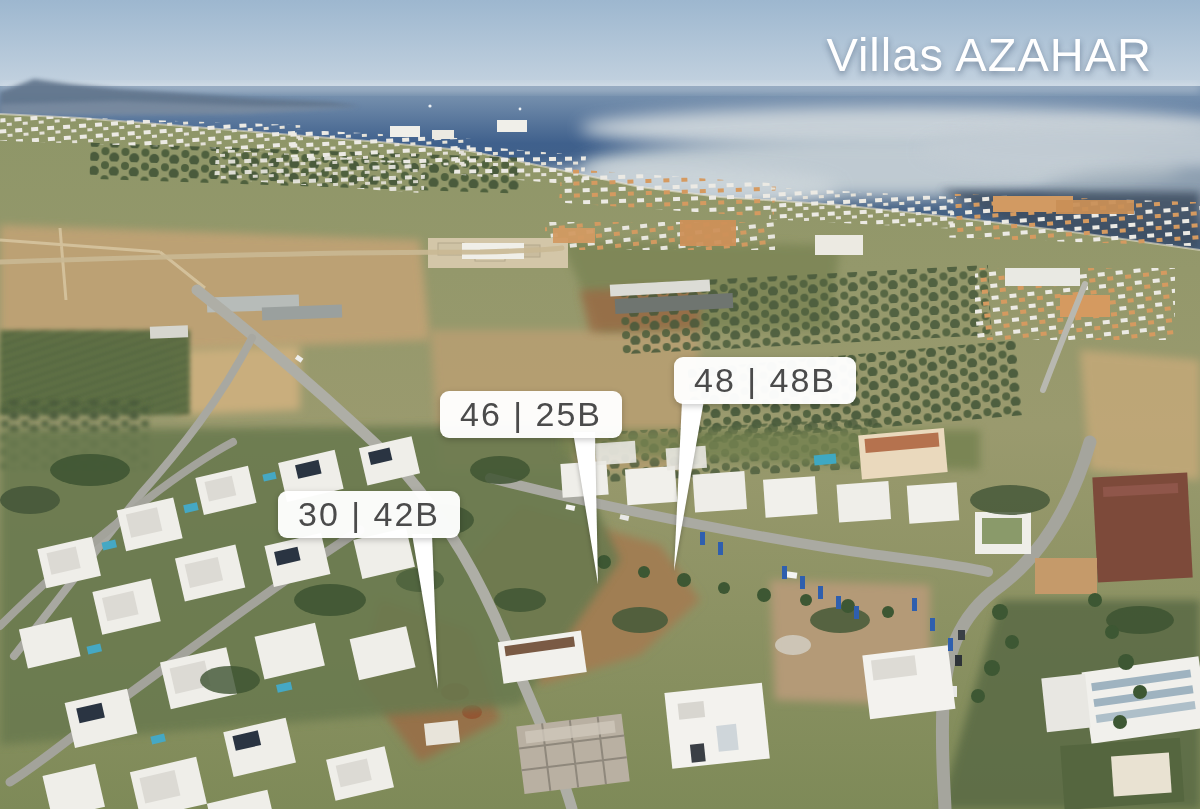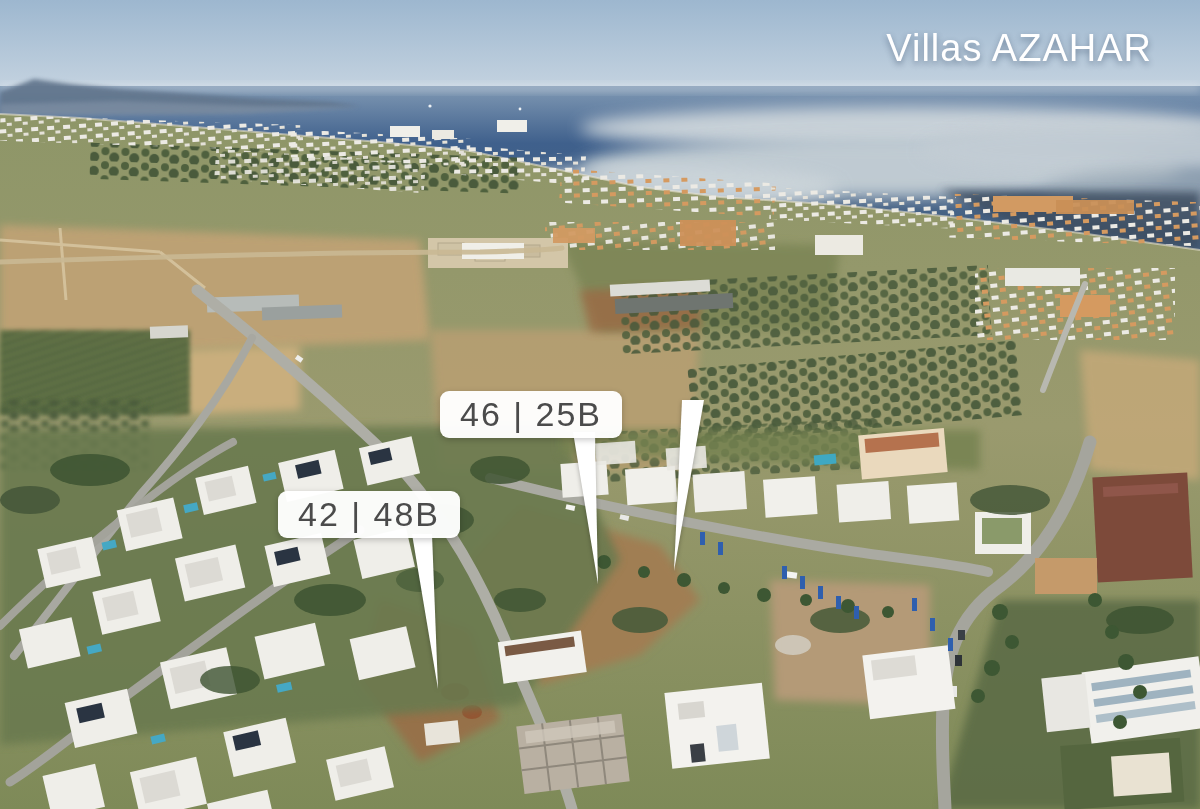--- a/index.html
+++ b/index.html
@@ -9,21 +9,21 @@
   .tails{position:absolute;inset:0;z-index:2;pointer-events:none;
          filter:drop-shadow(0 2px 2px rgba(0,0,0,.28));}
   .callout{position:absolute;z-index:3;display:flex;align-items:center;justify-content:center;
            height:47px;padding:0 20px;background:rgba(255,255,255,.97);border-radius:9px;
            box-shadow:0 2px 6px rgba(0,0,0,.22);
            color:#4b4b4b;font-size:34px;font-weight:400;letter-spacing:2px;white-space:nowrap;}
   .callout-42{left:278px;top:491px;}
   .callout-46{left:440px;top:391px;}
   .callout-48{left:674px;top:357px;}
   .title{position:absolute;z-index:4;top:27px;right:48px;color:#fff;
-         font-size:38px;font-weight:400;letter-spacing:1px;
+         font-size:47px;font-weight:400;letter-spacing:1px;
          text-shadow:0 3px 6px rgba(30,50,80,.45);margin-left:45px;}
 </style>
 </head>
 <body>
 
 <div class="stage">
 
   <svg class="scene" viewBox="0 0 1200 809" width="1200" height="809">
     <defs>
       <linearGradient id="skyG" x1="0" y1="0" x2="0" y2="1">
@@ -338,21 +338,24 @@
     </g>
   </svg>
 
   <svg class="tails" viewBox="0 0 1200 809" width="1200" height="809">
     <polygon points="412,534 432,534 438,689" fill="#ffffff"></polygon>
     <polygon points="573,432 595,432 598,584" fill="#ffffff"></polygon>
     <polygon points="682,400 704,400 674,571" fill="#ffffff"></polygon>
   </svg>
 
   <div class="callout callout-42">
-    <span>42 | 48B</span>
+    <span>30 | 42B</span>
   </div>
   <div class="callout callout-46">
     <span>46 | 25B</span>
   </div>
+  <div class="callout callout-48">
+    <span>48 | 48B</span>
+  </div>
 
   <div class="title">Villas AZAHAR</div>
 
 </div>
 
 </body></html>

